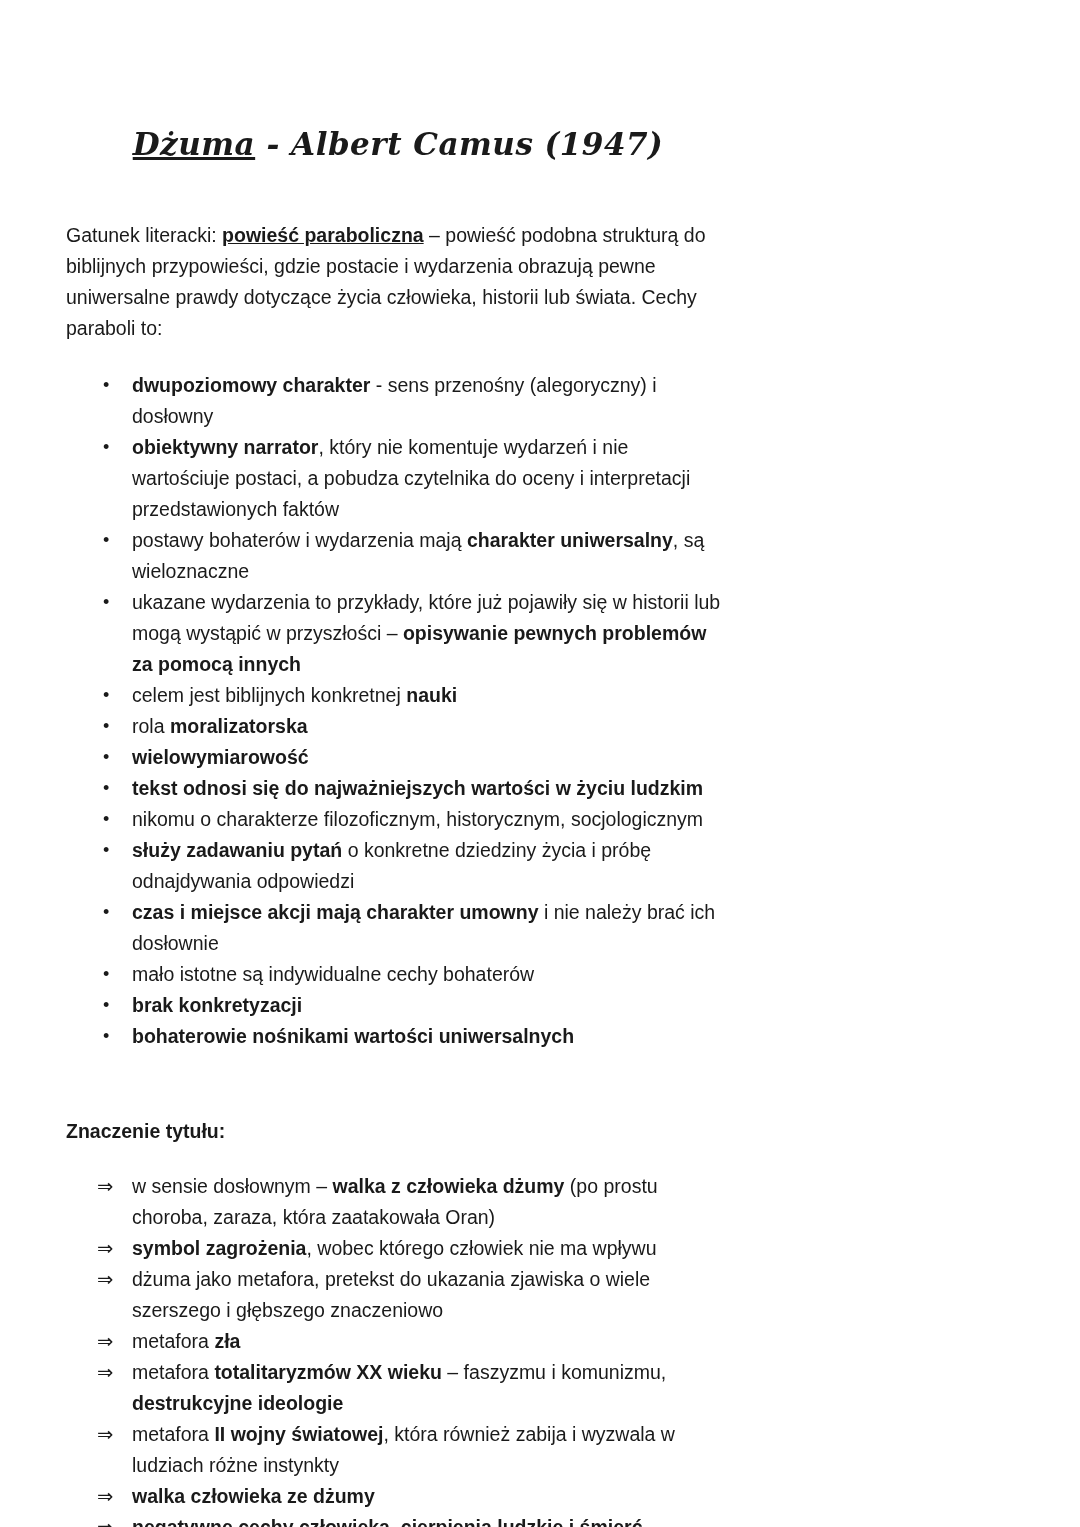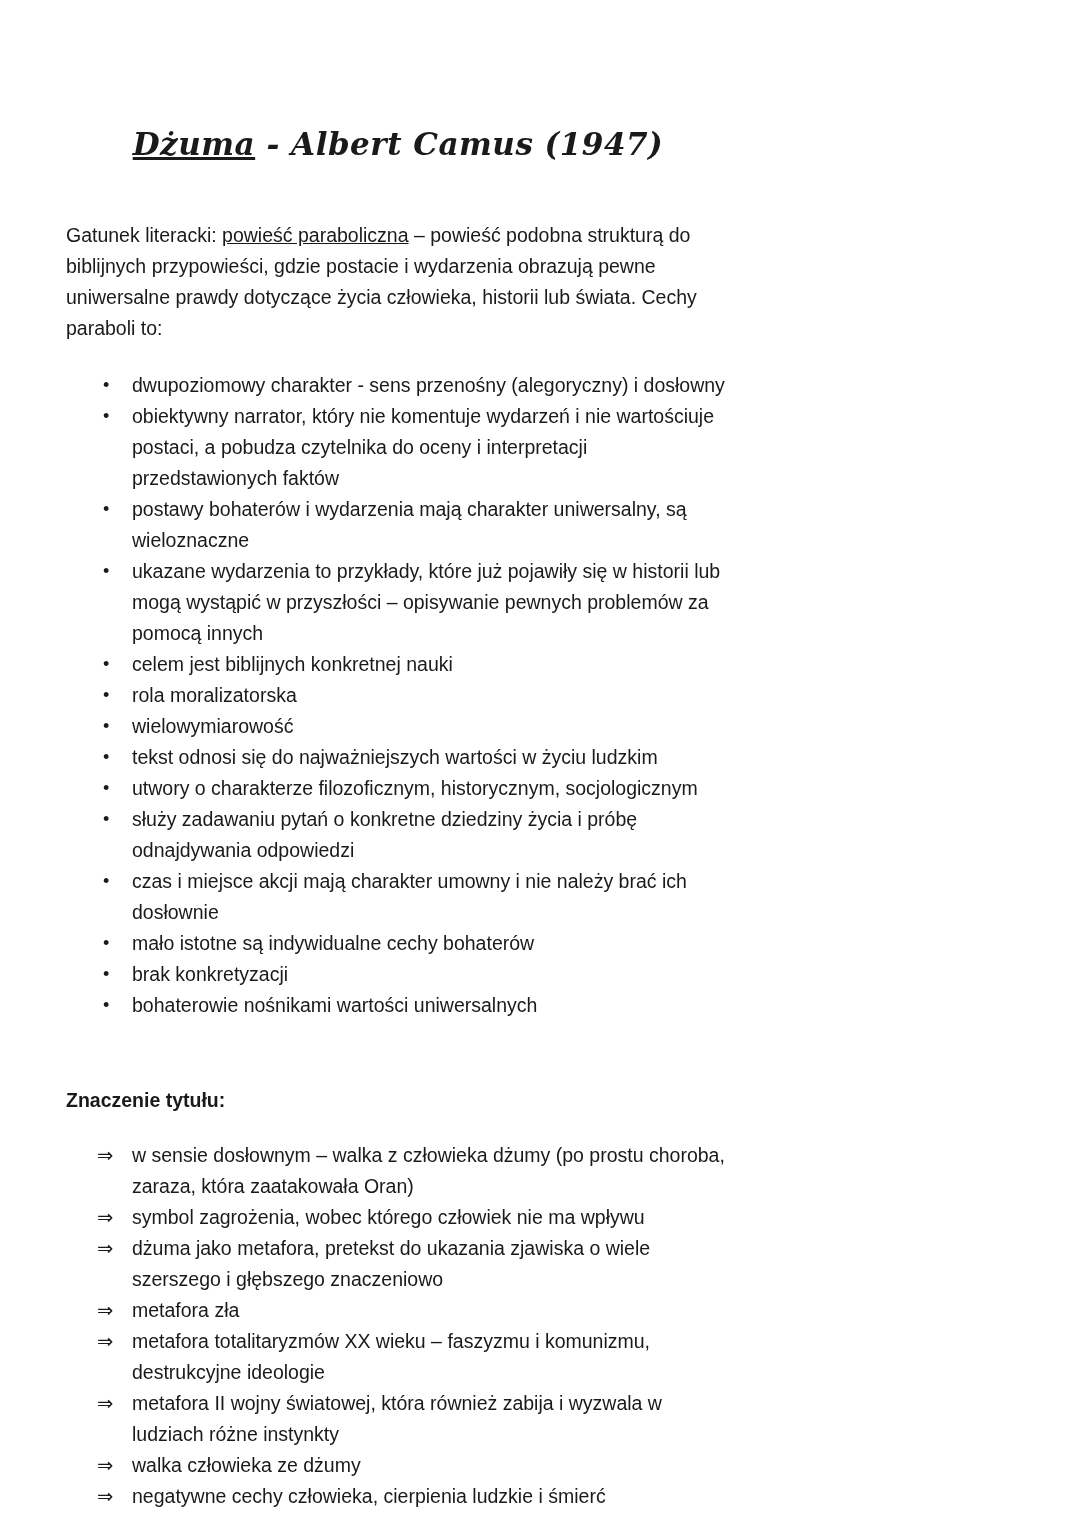--- a/index.html
+++ b/index.html
@@ -40,21 +40,21 @@
     padding: 0;
     font-size: 19.5px;
     line-height: 31px;
   }
   .list li { display: flex; align-items: flex-start; }
   .list .li-text { flex: 1 1 auto; }
   .bullets { padding-left: 37px; margin-bottom: 64px; }
   .bullets .marker { flex: 0 0 29px; font-size: 18px; }
   .arrows { padding-left: 31px; margin-bottom: 60px; }
   .arrows .marker { flex: 0 0 35px; }
-  .seg-b { font-weight: 400; }
+  .seg-b { font-weight: 700; }
   .seg-u { text-decoration: underline; }
 </style>
 </head>
 <body>
 
 <div class="page">
 
   <h1 class="doc-title"><span class="seg-u">Dżuma</span><span class=""> - Albert Camus (1947)</span></h1>
 
   <p class="para intro"><span class="">Gatunek literacki: </span><span class="seg-b seg-u">powieść paraboliczna</span><span class=""> – powieść podobna strukturą do biblijnych przypowieści, gdzie postacie i wydarzenia obrazują pewne uniwersalne prawdy dotyczące życia człowieka, historii lub świata. Cechy paraboli to:</span></p>
@@ -87,21 +87,21 @@
       <li>
         <span class="marker">•</span>
         <span class="li-text"><span class="seg-b ">wielowymiarowość</span></span>
       </li>
       <li>
         <span class="marker">•</span>
         <span class="li-text"><span class="seg-b ">tekst odnosi się do najważniejszych wartości w życiu ludzkim</span></span>
       </li>
       <li>
         <span class="marker">•</span>
-        <span class="li-text"><span class="">utwory o charakterze filozoficznym, historycznym, socjologicznym</span></span>
+        <span class="li-text"><span class="">nikomu o charakterze filozoficznym, historycznym, socjologicznym</span></span>
       </li>
       <li>
         <span class="marker">•</span>
         <span class="li-text"><span class="seg-b ">służy zadawaniu pytań</span><span class=""> o konkretne dziedziny życia i próbę odnajdywania odpowiedzi</span></span>
       </li>
       <li>
         <span class="marker">•</span>
         <span class="li-text"><span class="seg-b ">czas i miejsce akcji mają charakter umowny</span><span class=""> i nie należy brać ich dosłownie</span></span>
       </li>
       <li>

